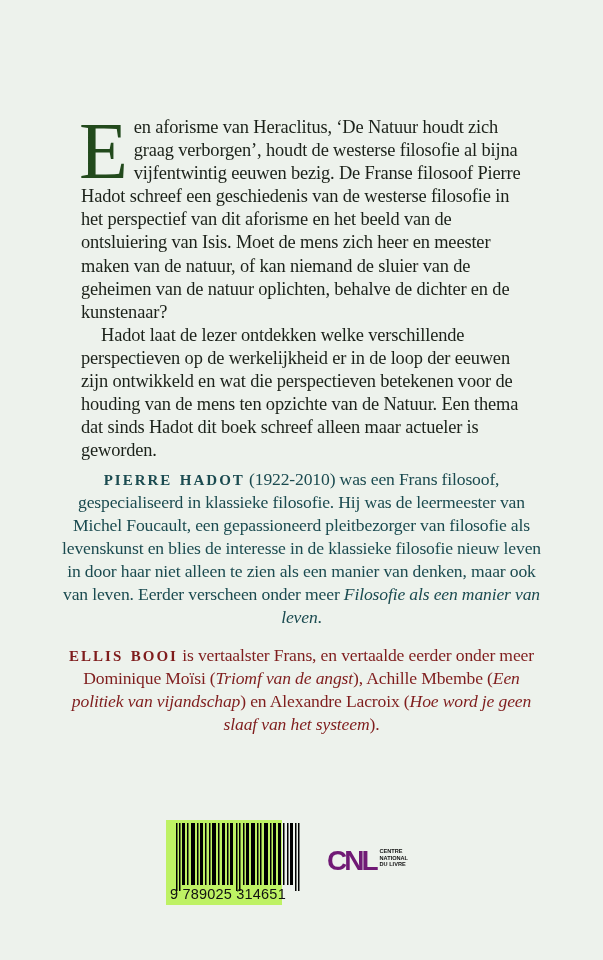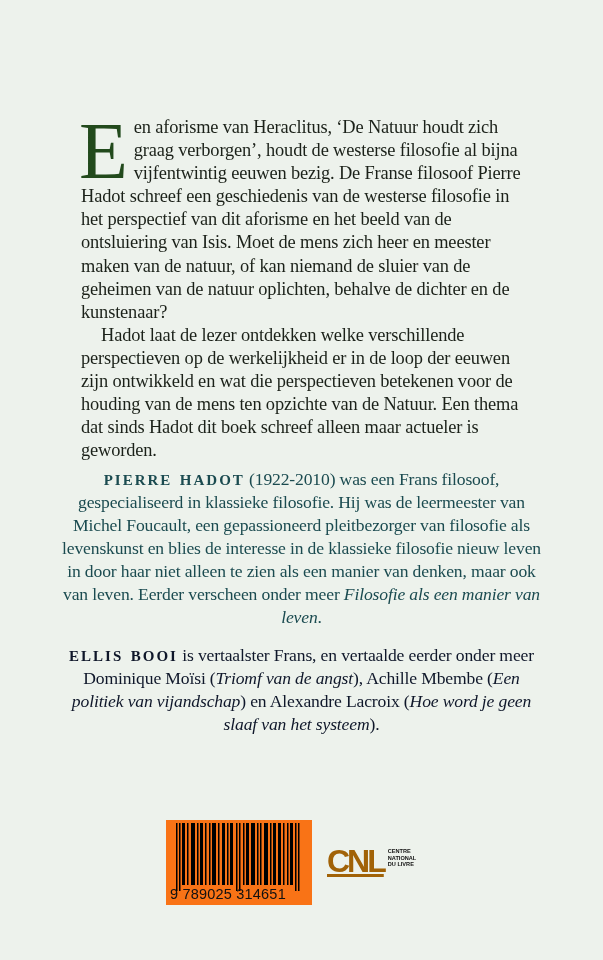--- a/index.html
+++ b/index.html
@@ -33,59 +33,58 @@
   .bio {
     position: absolute;
     left: 60px; width: 483px;
     text-align: center;
     font-size: 17.6px;
     line-height: 23px;
     letter-spacing: -0.15px;
   }
   .bio p { margin: 0; }
   .bio-hadot { top: 466px; color: #1b4b50; }
-  .bio-booi  { top: 642px; color: #0f172a; }
+  .bio-booi  { top: 642px; color: #7f1d1d; }
   .sc {
     font-variant: small-caps;
     text-transform: lowercase;
     letter-spacing: 2px;
     font-weight: bold;
     font-size: 22px;
   }
   .it { font-style: italic; }
   .barcode {
     position: absolute;
     left: 166px; top: 820px;
-    width: 146px; height: 85px;
-    background: #f97316;
+    width: 116px; height: 85px;
+    background: #bef264;
   }
   .bars {
     position: absolute; left: 6px; top: 3px;
     width: 134px; height: 68px;
   }
   .barcode-number {
     position: absolute; left: 4px; top: 66px;
     font-family: "Liberation Sans", "DejaVu Sans", sans-serif;
     font-size: 14.5px;
     letter-spacing: 0.2px;
     color: #111;
     white-space: pre;
   }
   .cnl {
     position: absolute; left: 327px; top: 846px;
     display: flex; align-items: center;
   }
   .cnl-mark {
     font-family: "Liberation Sans", "DejaVu Sans", sans-serif;
     font-weight: bold;
-    font-size: 32px;
+    font-size: 28px;
     letter-spacing: -3px;
-    color: #a16207;
+    color: #701a75;
     line-height: 30px;
-    text-decoration: underline;
   }
   .cnl-text {
     font-family: "Liberation Sans", "DejaVu Sans", sans-serif;
     font-weight: bold;
     font-size: 5.6px;
     line-height: 6.6px;
     color: #111;
     margin-left: 4px;
     margin-top: -6px;
   }

